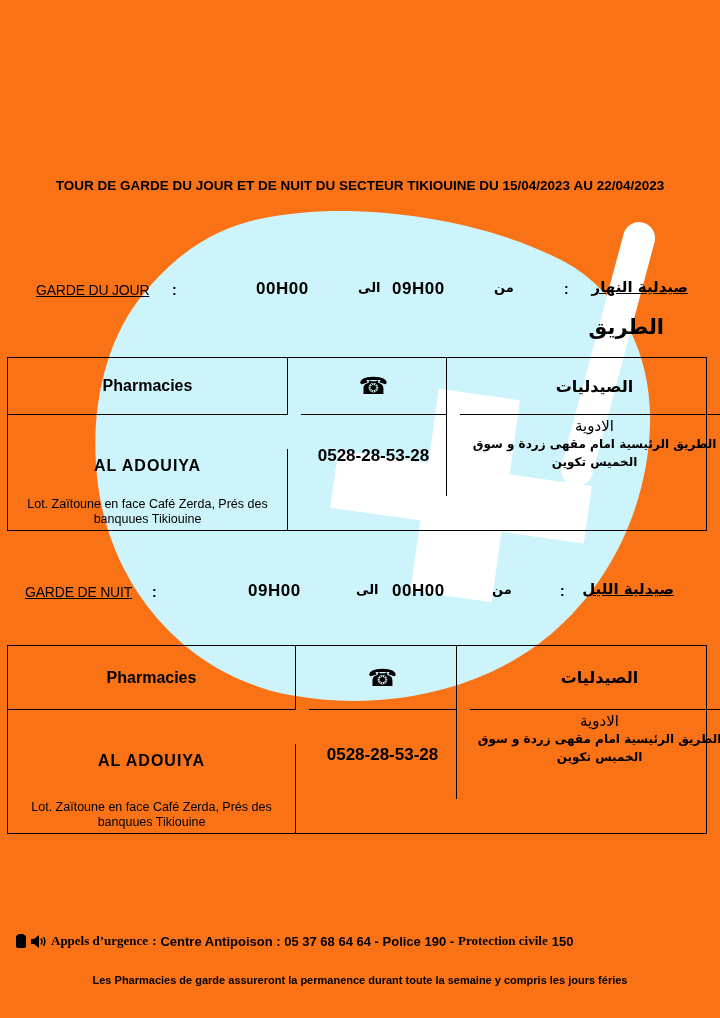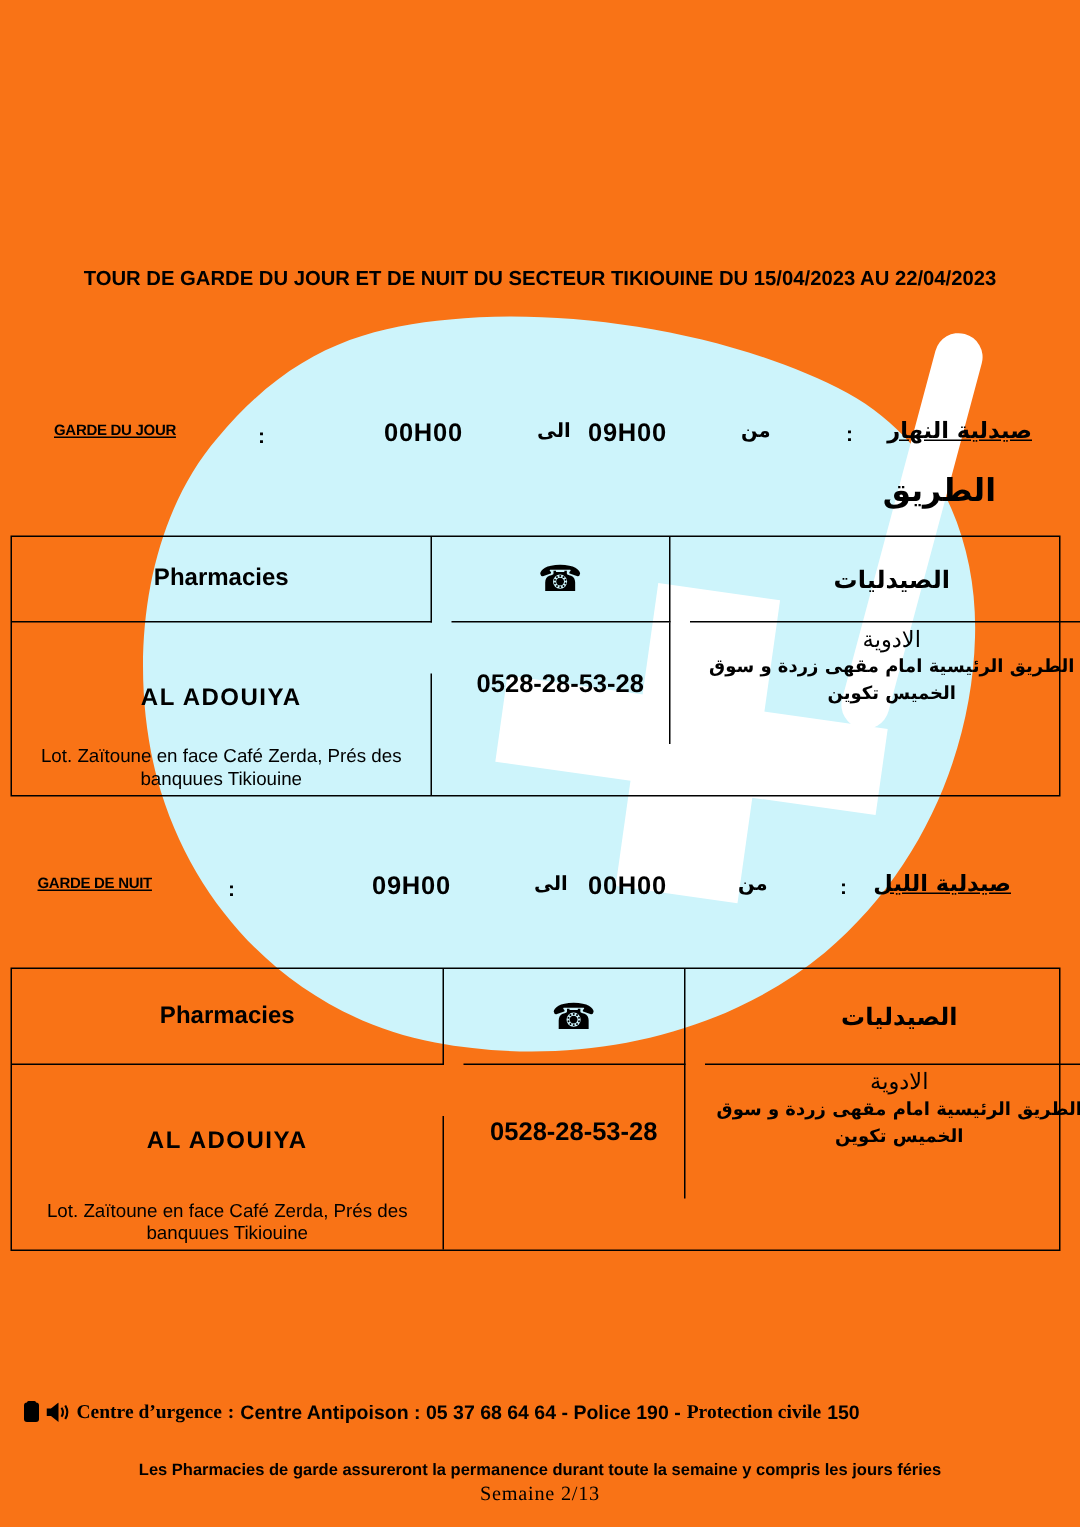--- a/index.html
+++ b/index.html
@@ -8,21 +8,21 @@
     background:#f97316;overflow:hidden;
     font-family:"Liberation Sans",sans-serif;color:#000;
   }
   .watermark{position:absolute;left:0;top:0;z-index:0;}
   .content{position:absolute;left:0;top:0;width:720px;height:1018px;z-index:1;}
   .abs{position:absolute;}
   .doc-title{
     left:0;top:178px;width:720px;text-align:center;
     font-size:13.5px;font-weight:bold;letter-spacing:0px;white-space:nowrap;
   }
-  .fr-label{font-size:10px;font-weight:bold;text-decoration:underline;letter-spacing:-0.2px;white-space:nowrap;}
+  .fr-label{font-size:14px;font-weight:normal;text-decoration:underline;letter-spacing:-0.2px;white-space:nowrap;}
   .colon{font-size:14px;font-weight:bold;}
   .time{font-size:17px;font-weight:bold;letter-spacing:0.5px;}
   .ar{font-family:"DejaVu Sans",sans-serif;}
   .ar-small{font-size:13px;font-weight:bold;}
   .ar-heading{font-size:15px;font-weight:bold;text-decoration:underline;white-space:nowrap;}
   .city{font-size:21px;font-weight:bold;white-space:nowrap;}
   
   .gtable{position:absolute;left:7px;width:698px;border:1.5px solid #000;background:transparent;}
   .trow{display:grid;gap:13px;}
   .t1 .trow{grid-template-columns:280px 146px 269px;}
@@ -169,26 +169,25 @@
         </svg>
       </span>
       <span class="icon-wrap">
         <svg width="17" height="13" viewBox="0 0 17 13">
           <rect x="0" y="4" width="3.5" height="5" fill="#000"></rect>
           <polygon points="3,4 8,0 8,13 3,9" fill="#000"></polygon>
           <path d="M10,3.5 Q12,6.5 10,9.5" stroke="#000" stroke-width="1.4" fill="none"></path>
           <path d="M12.5,2 Q15.3,6.5 12.5,11" stroke="#000" stroke-width="1.4" fill="none"></path>
         </svg>
       </span>
-      <span class="seg serif">Centre d’urgence</span>
+      <span class="seg serif">Appels d’urgence</span>
       <span class="seg serif">:</span>
       <span class="seg">Centre Antipoison : 05 37 68 64 64 -  Police 190   -</span>
       <span class="seg serif">Protection civile</span>
       <span class="seg">150</span>
     </div>
 
 
     <div class="abs note">Les Pharmacies de garde assureront la permanence durant toute la semaine y compris les jours féries</div>
 
-    <div class="abs week">Semaine  2/13</div>
 
   </div>
 </div>
 
 </body></html>

